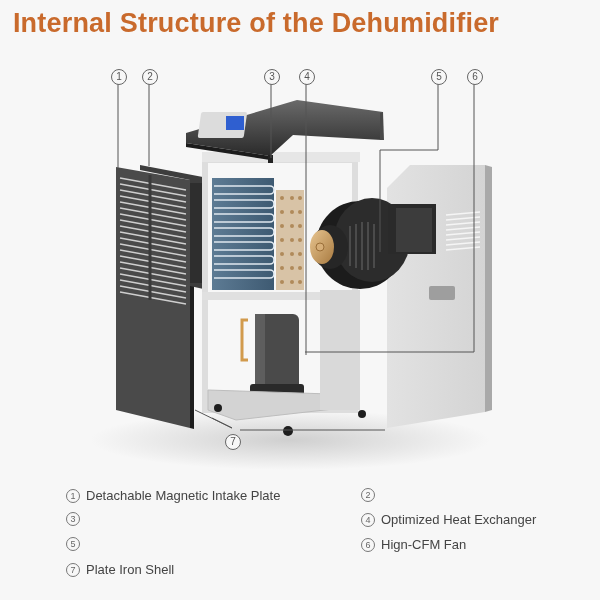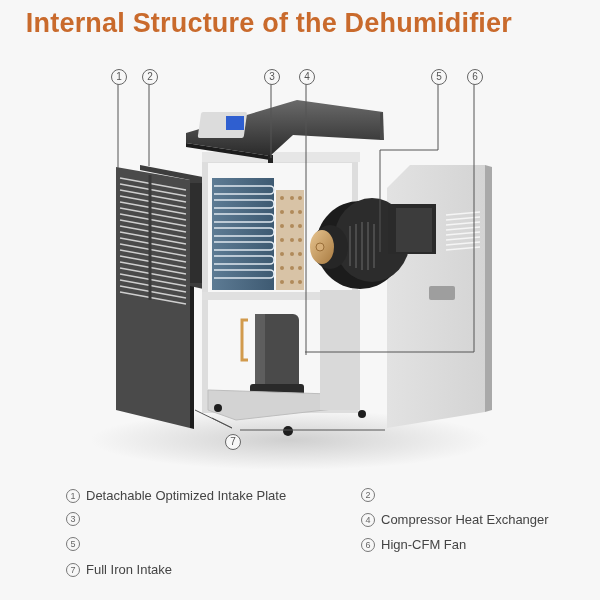--- a/index.html
+++ b/index.html
@@ -2,21 +2,21 @@
 <html><head>
 <meta charset="utf-8">
 <style>
   html, body { margin: 0; padding: 0; }
   body {
     width: 600px; height: 600px; overflow: hidden; position: relative;
     background: #f7f7f7;
     font-family: "Liberation Sans", sans-serif;
   }
   .title {
-    position: absolute; left: 0; top: 8px; width: 512px; text-align: right;
+    position: absolute; left: 0; top: 8px; width: 512px; text-align: center;
     font-family: "Liberation Sans", sans-serif; font-weight: bold;
     font-size: 27px; color: #c96a2c; letter-spacing: 0.2px;
   }
   svg.diagram { position: absolute; left: 0; top: 0; }
   .callout {
     position: absolute; width: 14px; height: 14px; border: 1px solid #666;
     border-radius: 50%; background: #f7f7f7; color: #555;
     font-size: 10px; line-height: 14px; text-align: center;
     font-family: "Liberation Sans", sans-serif;
   }
@@ -214,36 +214,36 @@
 <div class="callout" style="left:142px;top:69px;">2</div>
 <div class="callout" style="left:264px;top:69px;">3</div>
 <div class="callout" style="left:299px;top:69px;">4</div>
 <div class="callout" style="left:431px;top:69px;">5</div>
 <div class="callout" style="left:467px;top:69px;">6</div>
 <div class="callout" style="left:225px;top:434px;">7</div>
 
 <div class="legend">
   <div class="legend-item" style="left:66px;top:0px;">
     <span class="legend-num">1</span>
-    <span>Detachable Optimized Intake Plate</span>
+    <span>Detachable Magnetic Intake Plate</span>
   </div>
   <div class="legend-item" style="left:361px;top:0px;">
     <span class="legend-num">2</span>
   </div>
   <div class="legend-item" style="left:66px;top:24px;">
     <span class="legend-num">3</span>
   </div>
   <div class="legend-item" style="left:361px;top:24px;">
     <span class="legend-num">4</span>
-    <span>Compressor Heat Exchanger</span>
+    <span>Optimized Heat Exchanger</span>
   </div>
   <div class="legend-item" style="left:66px;top:49px;">
     <span class="legend-num">5</span>
   </div>
   <div class="legend-item" style="left:361px;top:49px;">
     <span class="legend-num">6</span>
     <span>Hign-CFM Fan</span>
   </div>
   <div class="legend-item" style="left:66px;top:74px;">
     <span class="legend-num">7</span>
-    <span>Full Iron Intake</span>
+    <span>Plate Iron Shell</span>
   </div>
 </div>
 
 </body></html>

